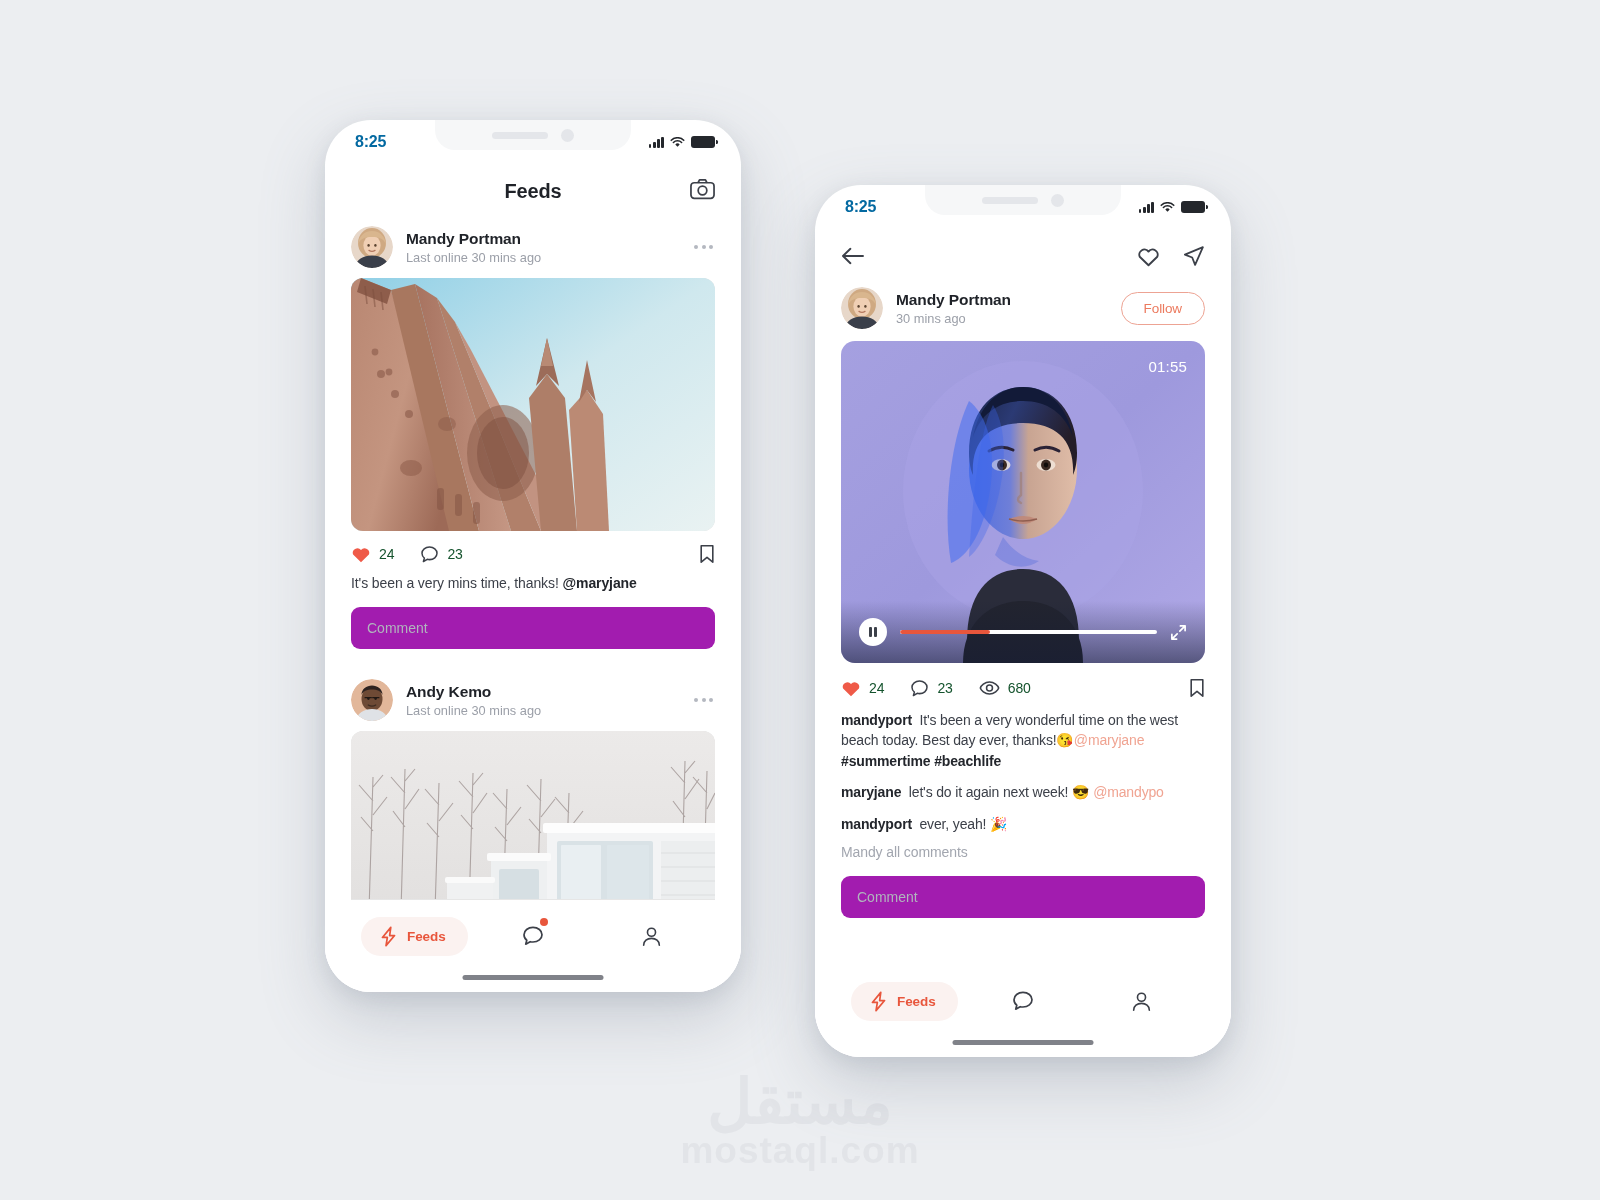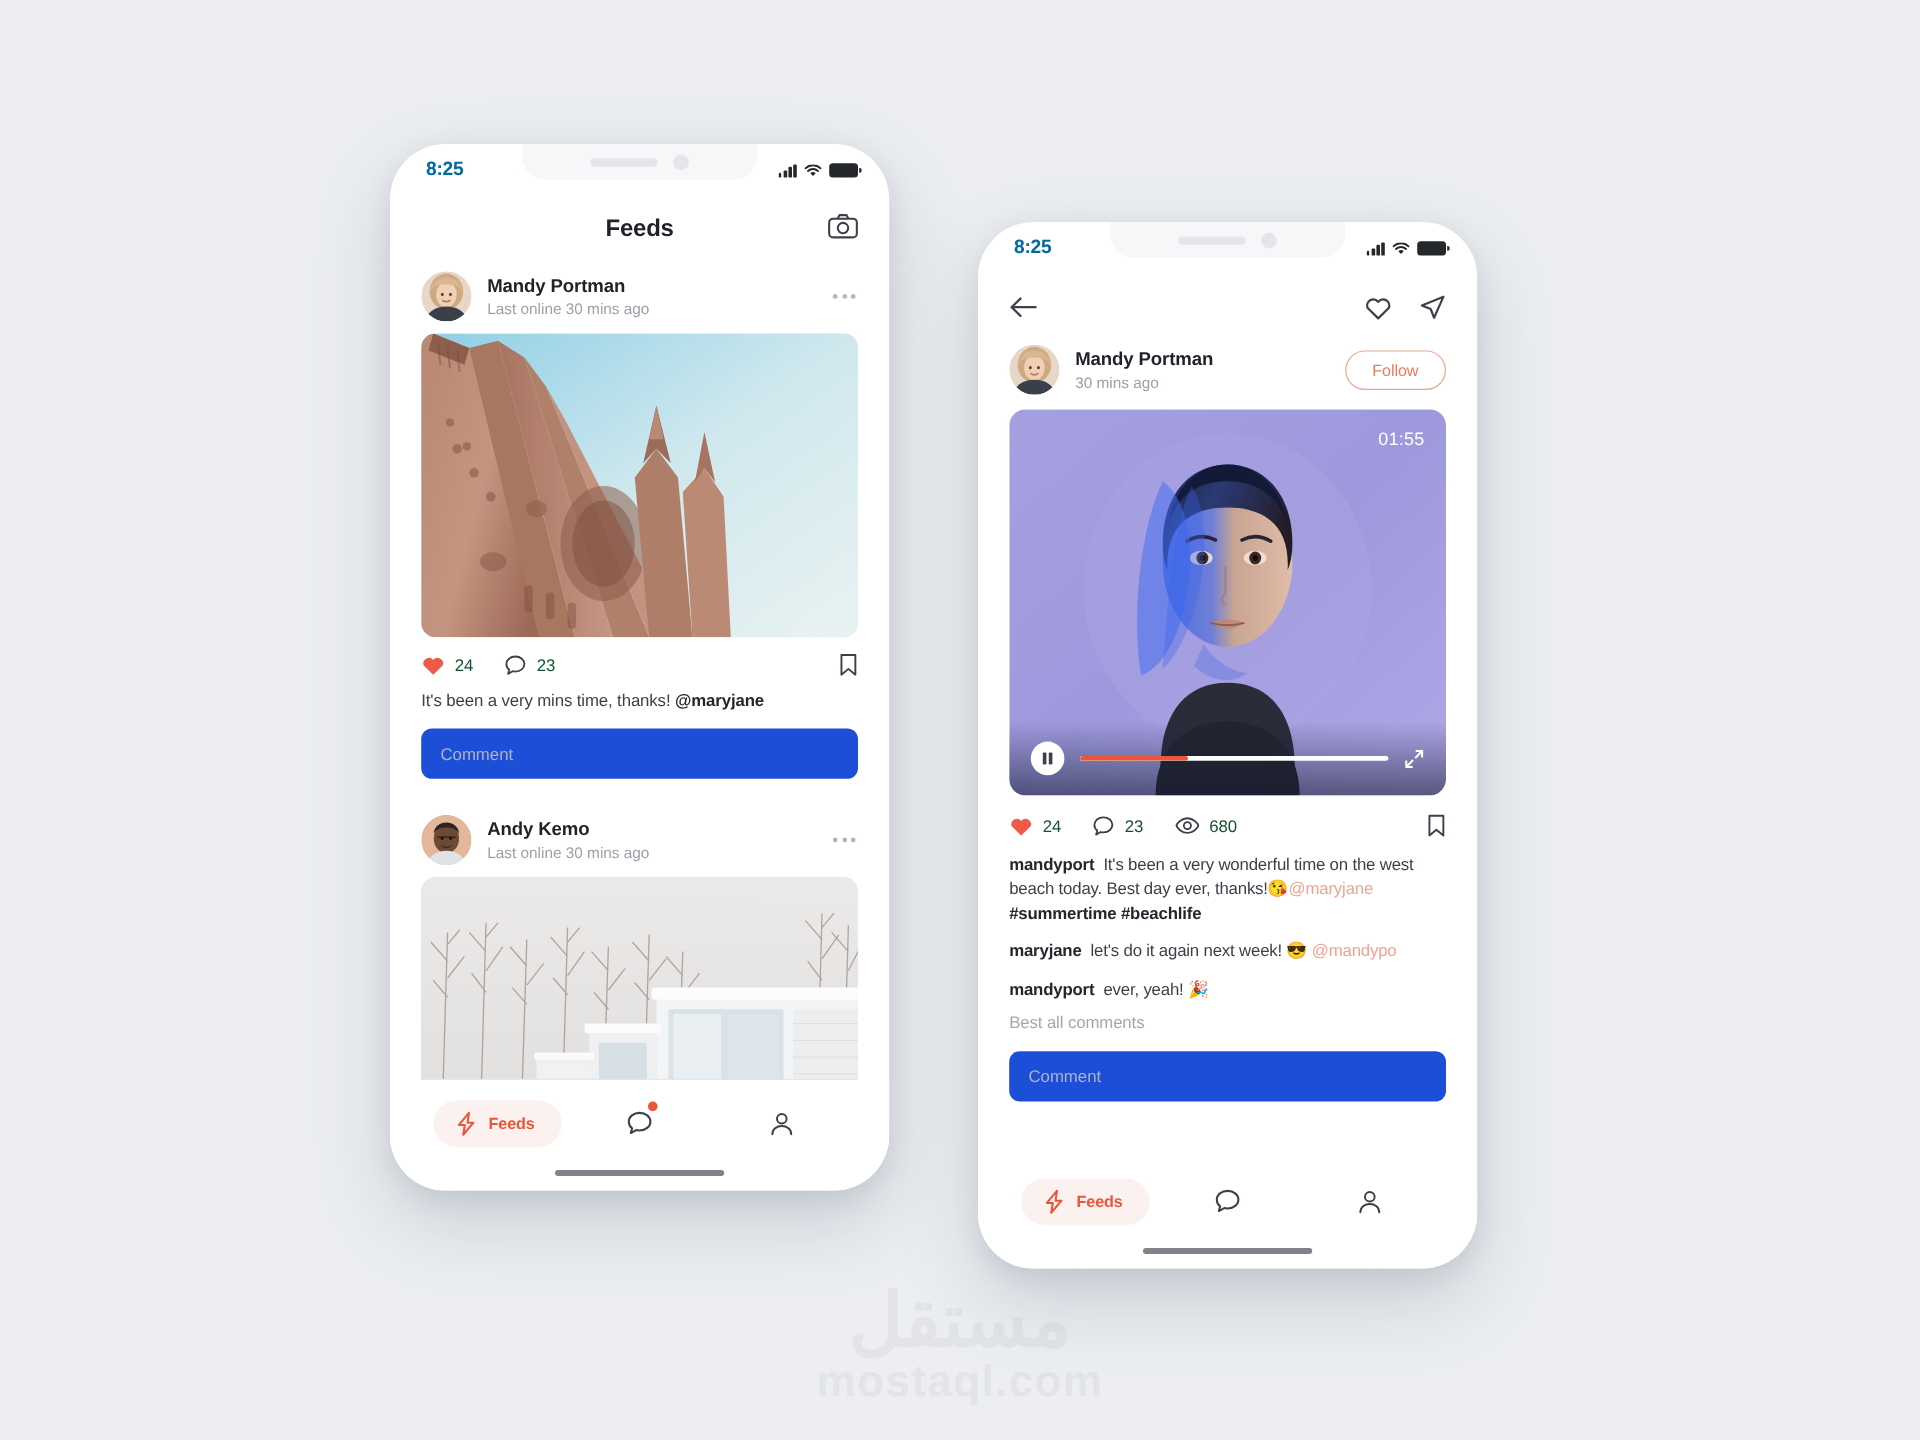--- a/index.html
+++ b/index.html
@@ -215,21 +215,21 @@
     color: #3c4049;
     line-height: 1.45;
     letter-spacing: -0.1px;
   }
   .caption b { font-weight: bold; color: #23262c; }
 
   .comment-box {
     margin: 14px 26px 0 26px;
     height: 42px;
     border-radius: 9px;
-    background: #1d4ed8;
+    background: #a21caf;
     display: flex;
     align-items: center;
     padding: 0 16px;
     font-size: 14px;
     color: #b0b4bd;
     cursor: text;
   }
 
   .divider-gap { height: 22px; }
 
@@ -815,21 +815,21 @@
         <b>maryjane</b>&nbsp;
         <span>let's do it again next week!</span>
         <span>😎</span>
         <span class="mention">@mandypo</span>
       </div>
       <div class="cline">
         <b>mandyport</b>&nbsp;
         <span>ever, yeah!</span>
         <span>🎉</span>
       </div>
-      <div class="view-all">Best all comments</div>
+      <div class="view-all">Mandy all comments</div>
     </div>
 
     <div class="comment-box" style="margin-top:16px">
       <span>Comment</span>
     </div>
 
   </div>
 
   <div class="bottomnav">
     <span class="nav-cell">

